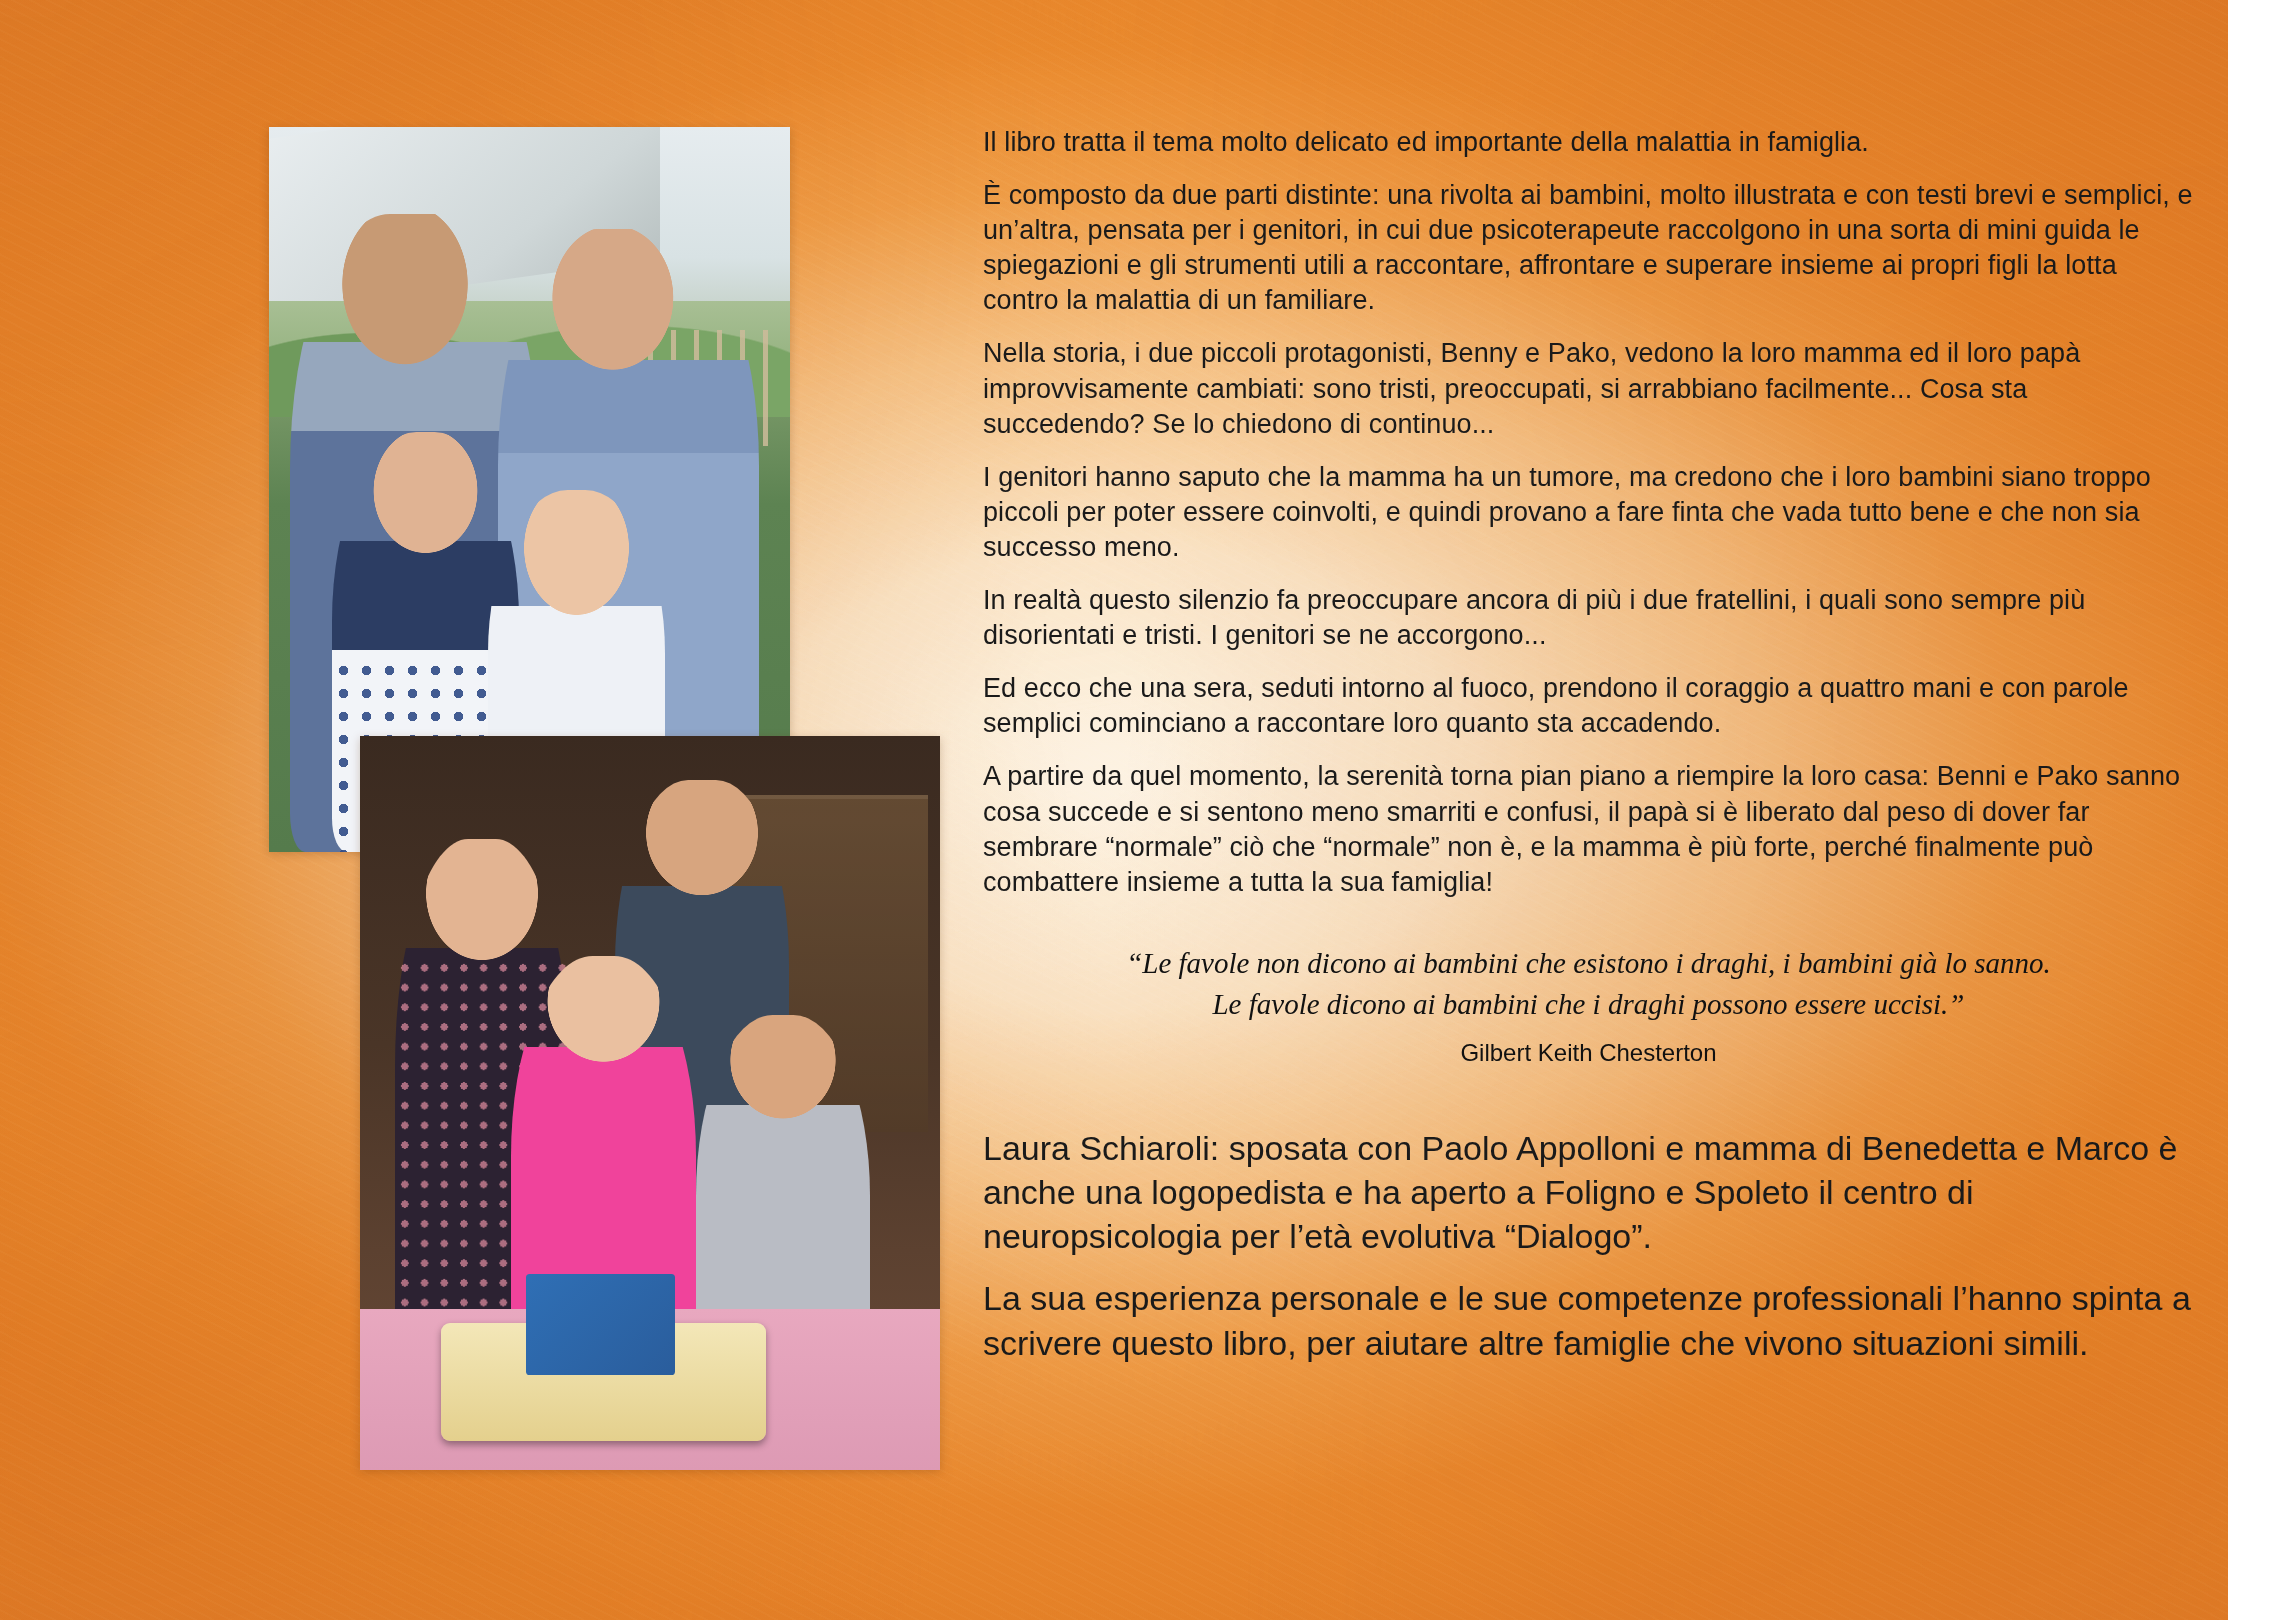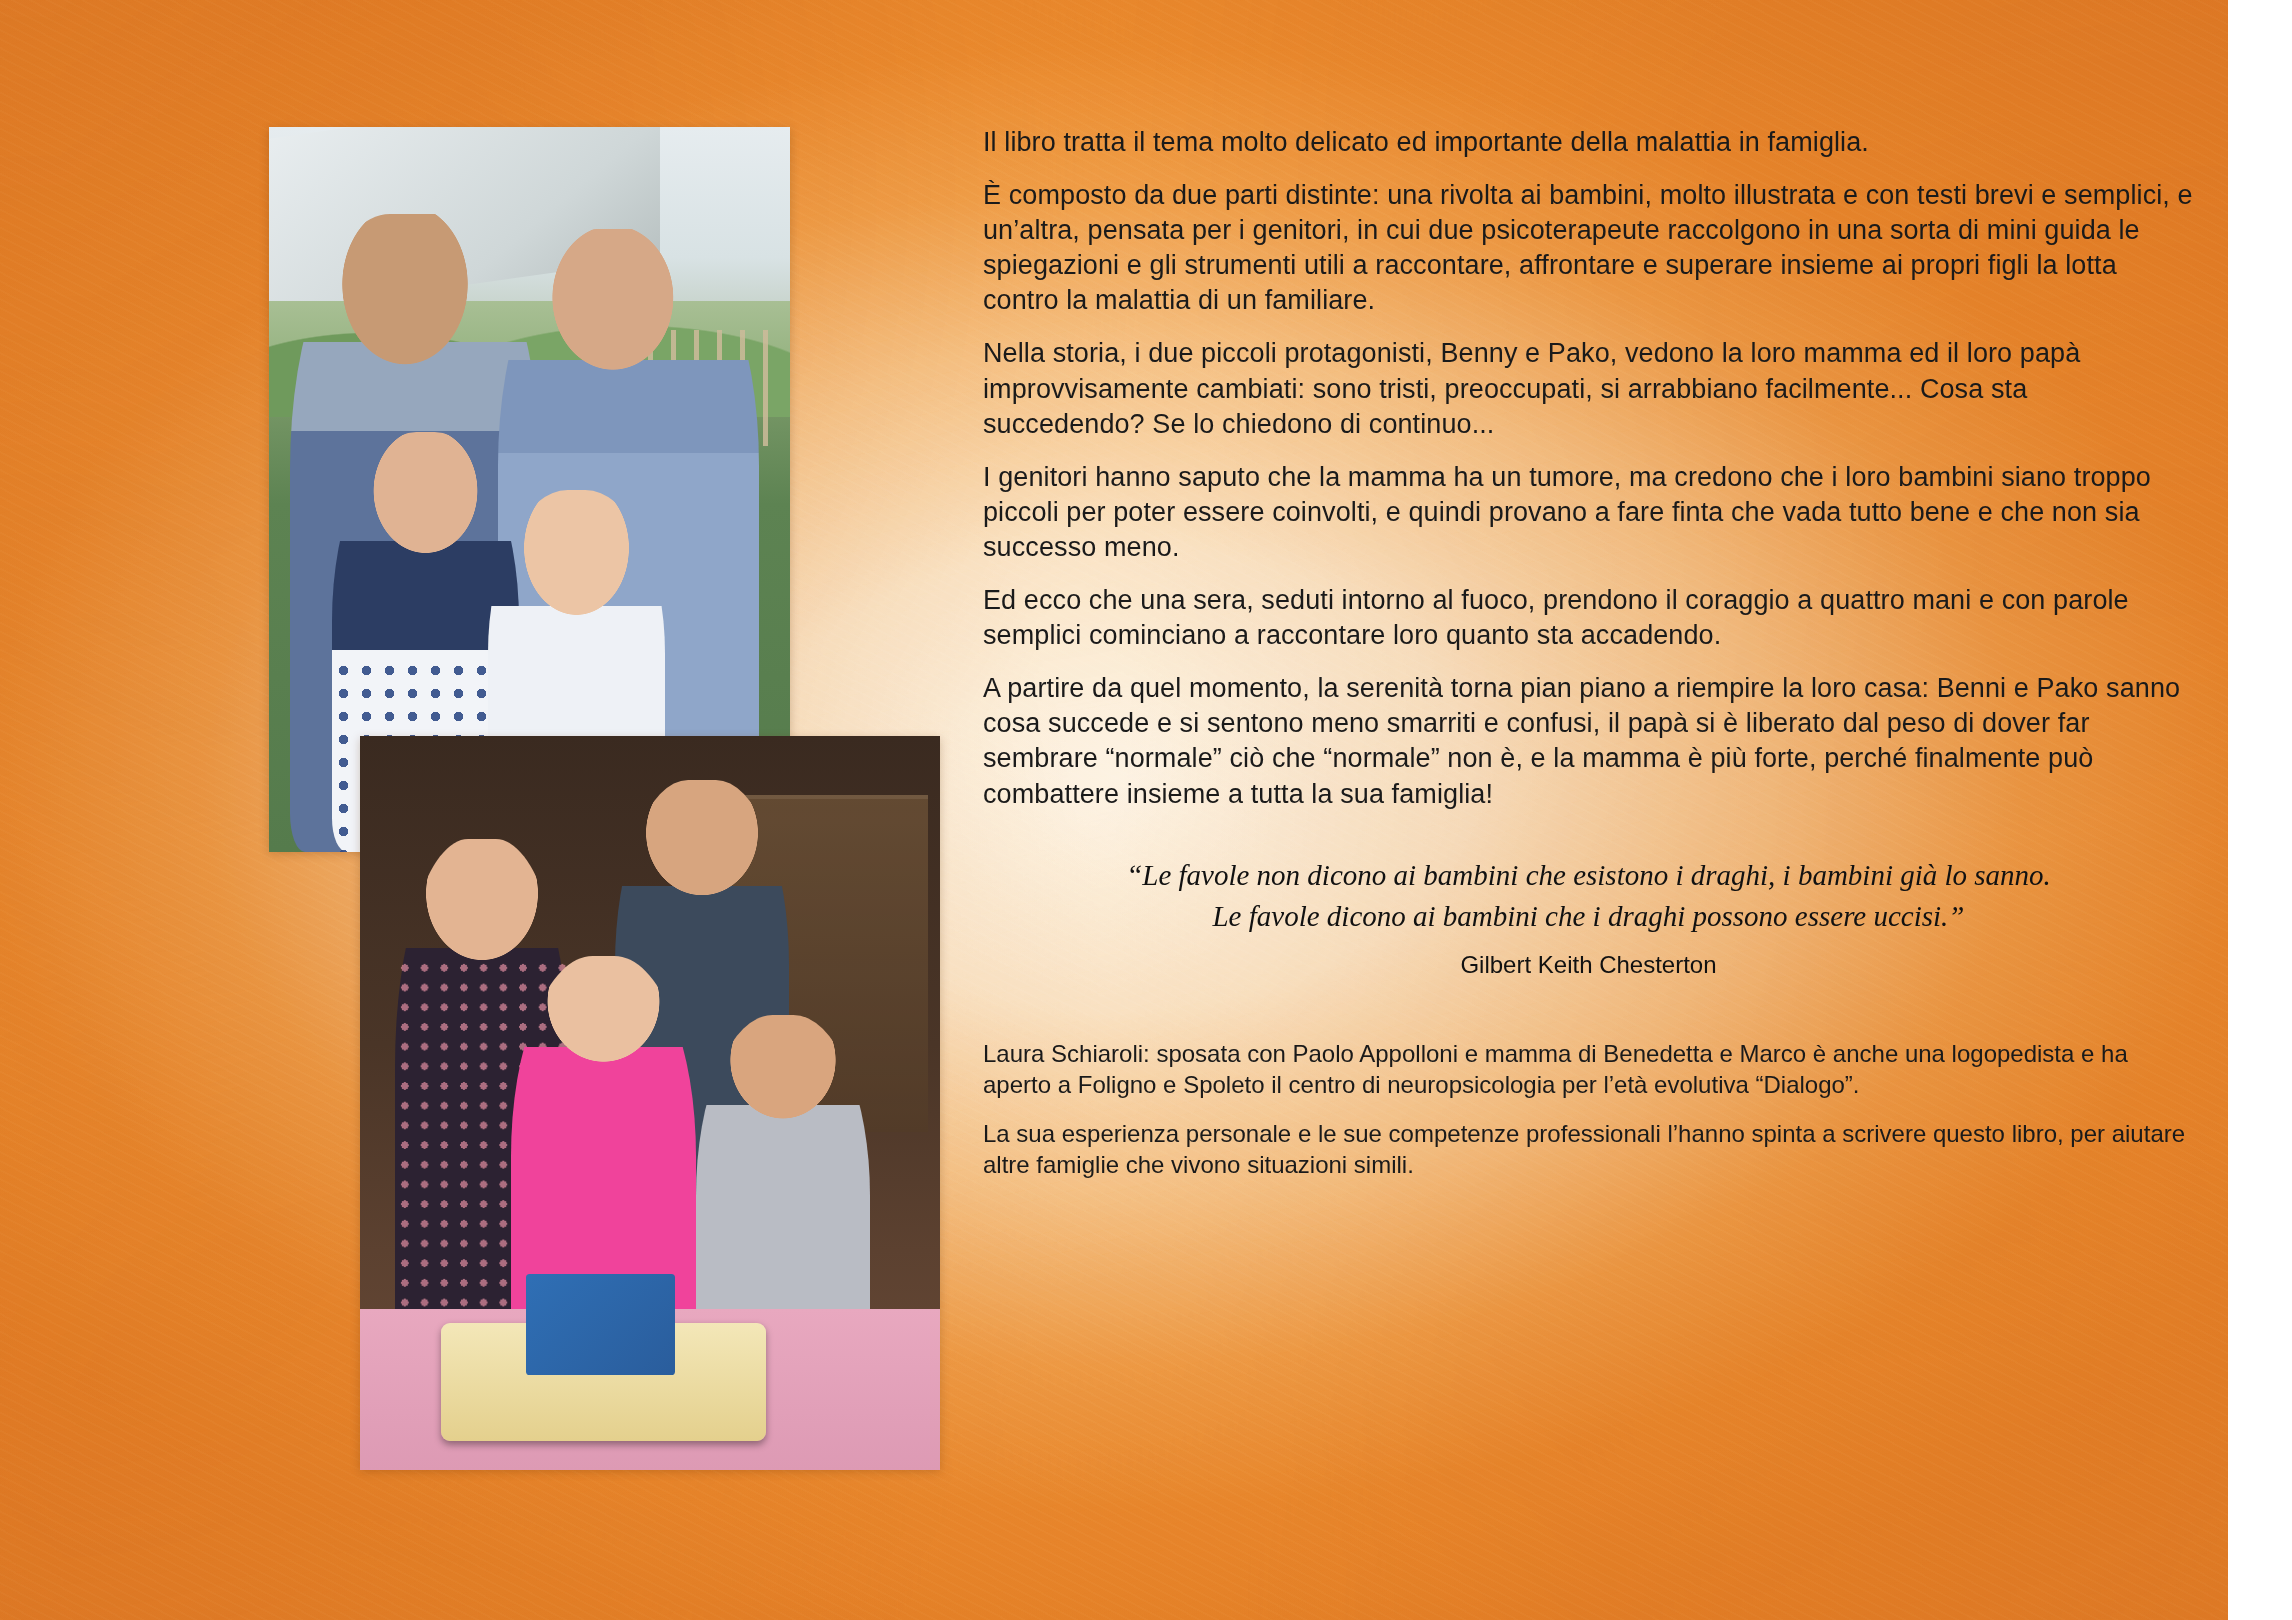--- a/index.html
+++ b/index.html
@@ -232,21 +232,21 @@
   .quote-author {
     margin-top: 10.7px;
     text-align: center;
     font-family: "Liberation Sans", sans-serif;
     font-style: normal;
     font-size: 24px;
     color: #111;
   }
   .bio {
     margin-top: 56px;
-    font-size: 24px;
+    font-size: 34px;
     line-height: 1.30;
   }
   .bio p { margin: 0; }
   .bio .gap { margin-top: 18px; }
   .bio .name { font-weight: normal; }
 </style>
 </head>
 <body>
 
 <div class="page">
@@ -276,20 +276,21 @@
       <div class="table"></div>
       <div class="cake"></div>
     </div>
   </div>
 
   <div class="textcol">
     <p class="body-p">Il libro tratta il tema molto delicato ed importante della malattia in famiglia.</p>
     <p class="body-p">È composto da due parti distinte: una rivolta ai bambini, molto illustrata e con testi brevi e semplici, e un’altra, pensata per i genitori, in cui due psicoterapeute raccolgono in una sorta di mini guida le spiegazioni e gli strumenti utili a raccontare, affrontare e superare insieme ai propri figli la lotta contro la malattia di un familiare.</p>
     <p class="body-p">Nella storia, i due piccoli protagonisti, Benny e Pako, vedono la loro mamma ed il loro papà improvvisamente cambiati: sono tristi, preoccupati, si arrabbiano facilmente...  Cosa sta succedendo? Se lo chiedono di continuo...</p>
     <p class="body-p">I genitori hanno saputo che la mamma ha un tumore, ma credono che i loro bambini siano troppo piccoli per poter essere coinvolti, e quindi provano a fare finta che vada tutto bene e che non sia successo meno.</p>
+    <p class="body-p">In realtà questo silenzio fa preoccupare ancora di più i due fratellini, i quali sono sempre più disorientati e tristi. I genitori se ne accorgono...</p>
     <p class="body-p">Ed ecco che una sera, seduti intorno al fuoco, prendono il coraggio a quattro mani e con parole semplici cominciano a raccontare loro quanto sta accadendo.</p>
     <p class="body-p">A partire da quel momento, la serenità torna pian piano a riempire la loro casa: Benni e Pako sanno cosa succede e si sentono meno smarriti e confusi, il papà si è liberato dal peso di dover far sembrare “normale” ciò che “normale” non è, e la mamma è più forte, perché finalmente può combattere insieme a tutta la sua famiglia!</p>
 
     <div class="quote">
       <span class="l1">“Le favole non dicono ai bambini che esistono i draghi, i bambini già lo sanno.</span>
       <span class="l2">Le favole dicono ai bambini che i draghi possono essere uccisi.”</span>
       <div class="quote-author">Gilbert Keith Chesterton</div>
     </div>
 
     <div class="bio">

